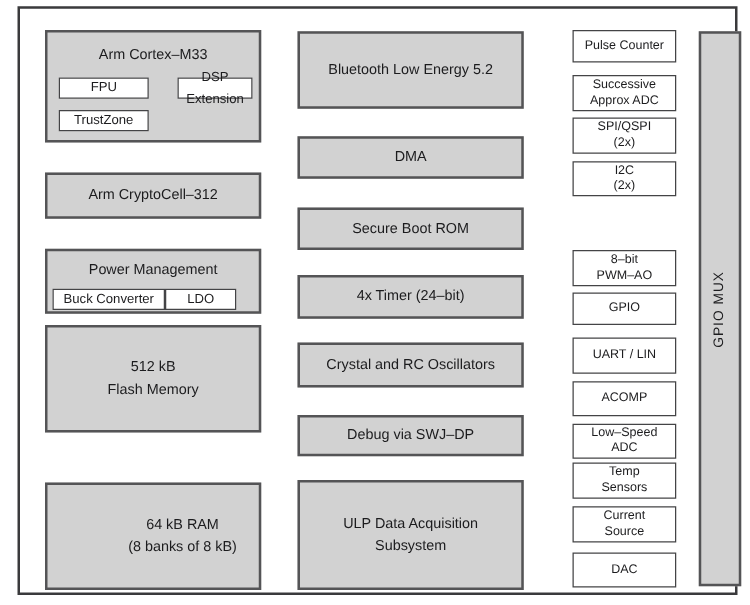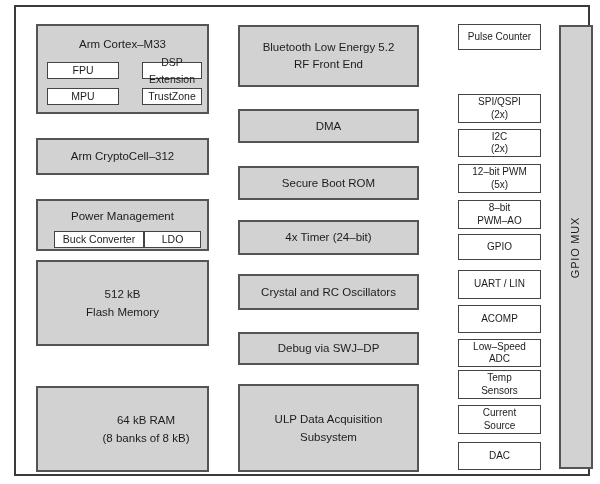--- a/index.html
+++ b/index.html
@@ -34,21 +34,21 @@
   .cortex-title{height:36px; display:flex; align-items:center; justify-content:center;}
   .cortex-grid{
     display:grid; grid-template-columns:72px 1fr; gap:9px 23px;
     width:100%; box-sizing:border-box; padding:0 5px 0 9px;
   }
   .cortex-grid .wbox{position:relative; height:17px; font-size:10.5px;}
   .b-crypto{left:20px; top:131px; width:173px; height:37px;}
   .b-power{left:20px; top:192px; width:173px; height:52px; justify-content:flex-start;}
   .power-title{height:30px; display:flex; align-items:center; justify-content:center;}
   .power-row{
-    width:100%; box-sizing:border-box; padding:0 6px 0 16px;
+    width:100%; box-sizing:border-box; padding:0 6px 0 4px;
     display:flex; justify-content:flex-start;
   }
   .power-row .wbox{position:relative; height:17px; font-size:10.5px;}
   .w-buck{width:90px;} .w-ldo{width:57px;}
   .b-flash{left:20px; top:253px; width:173px; height:86px; line-height:18px;}
   .b-ram{left:20px; top:379px; width:173px; height:86px; line-height:18px;padding-left:47px;}
   
   .b-ble{left:222px; top:18px; width:181px; height:62px;}
   .b-dma{left:222px; top:102px; width:181px; height:34px;}
   .b-rom{left:222px; top:159px; width:181px; height:34px;}
@@ -79,23 +79,20 @@
     <div class="block b-cortex">
       <div class="cortex-title">Arm Cortex–M33</div>
       <div class="cortex-grid">
         <div class="wbox">
             <span class="ln">FPU</span>
           </div>
         <div class="wbox">
             <span class="ln">DSP Extension</span>
           </div>
         <div class="wbox">
-            <span class="ln">MPU</span>
-          </div>
-        <div class="wbox">
             <span class="ln">TrustZone</span>
           </div>
       </div>
     </div>
 
     <div class="block b-crypto">
       <span class="ln">Arm CryptoCell–312</span>
     </div>
 
     <div class="block b-power">
@@ -115,21 +112,20 @@
       <span class="ln">Flash Memory</span>
     </div>
 
     <div class="block b-ram">
       <span class="ln">64 kB RAM</span>
       <span class="ln">(8 banks of 8 kB)</span>
     </div>
 
     <div class="block b-ble">
       <span class="ln">Bluetooth Low Energy 5.2</span>
-      <span class="ln">RF Front End</span>
     </div>
     <div class="block b-dma">
       <span class="ln">DMA</span>
     </div>
     <div class="block b-rom">
       <span class="ln">Secure Boot ROM</span>
     </div>
     <div class="block b-timer">
       <span class="ln">4x Timer (24–bit)</span>
     </div>
@@ -140,31 +136,31 @@
       <span class="ln">Crystal and RC Oscillators</span>
     </div>
     <div class="block b-ulp">
       <span class="ln">ULP Data Acquisition</span>
       <span class="ln">Subsystem</span>
     </div>
 
     <div class="wbox periph p0">
       <span class="ln">Pulse Counter</span>
     </div>
+    <div class="wbox periph p1">
+      <span class="ln">Successive</span>
+      <span class="ln">Approx ADC</span>
+    </div>
     <div class="wbox periph p2">
       <span class="ln">SPI/QSPI</span>
       <span class="ln">(2x)</span>
     </div>
     <div class="wbox periph p3">
       <span class="ln">I2C</span>
       <span class="ln">(2x)</span>
-    </div>
-    <div class="wbox periph p4">
-      <span class="ln">12–bit PWM</span>
-      <span class="ln">(5x)</span>
     </div>
     <div class="wbox periph p5">
       <span class="ln">8–bit</span>
       <span class="ln">PWM–AO</span>
     </div>
     <div class="wbox periph p6">
       <span class="ln">GPIO</span>
     </div>
     <div class="wbox periph p7">
       <span class="ln">UART / LIN</span>

